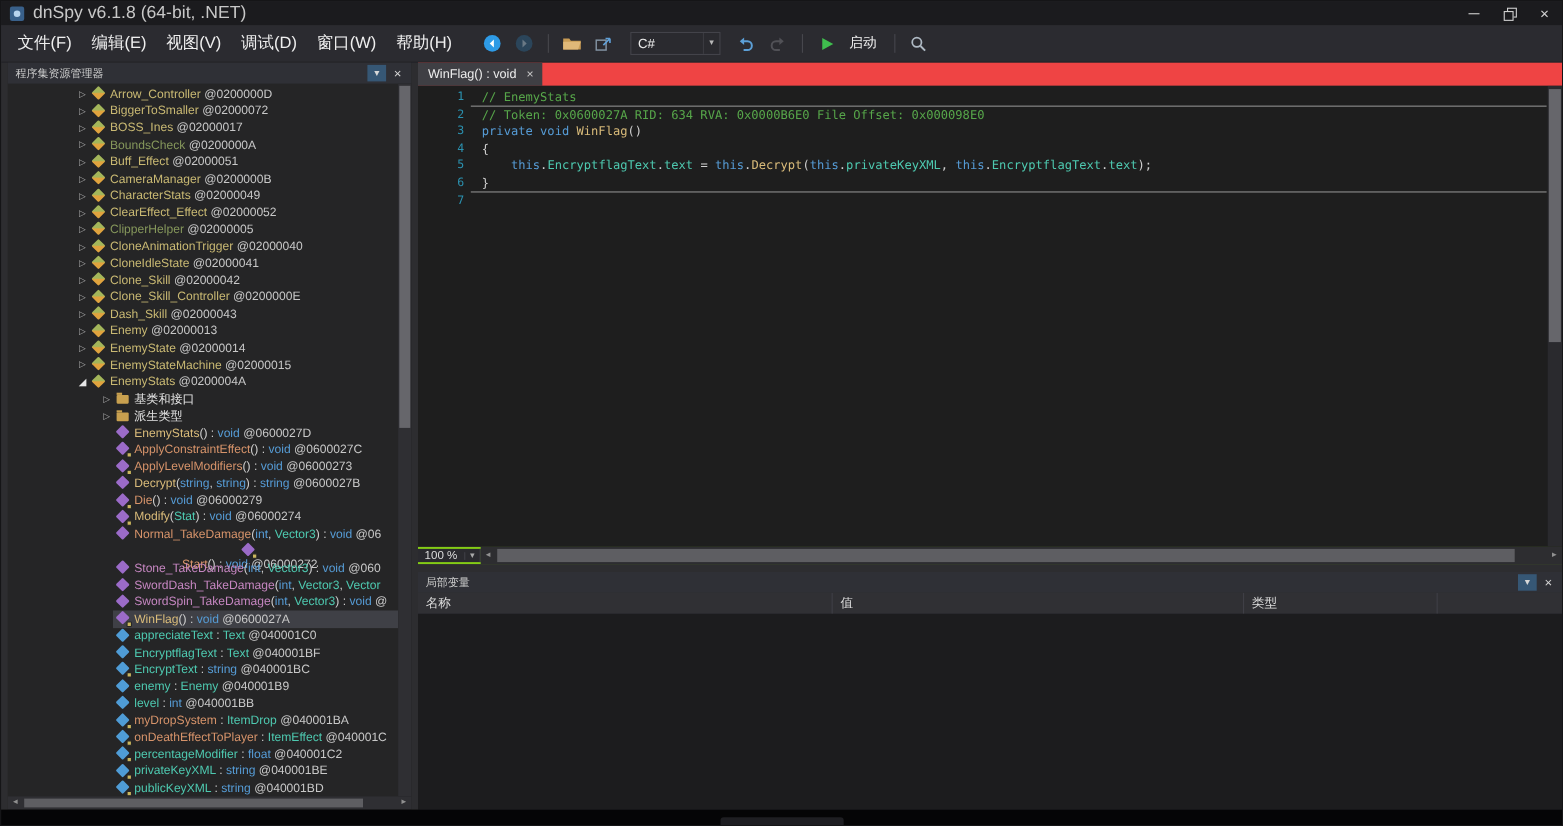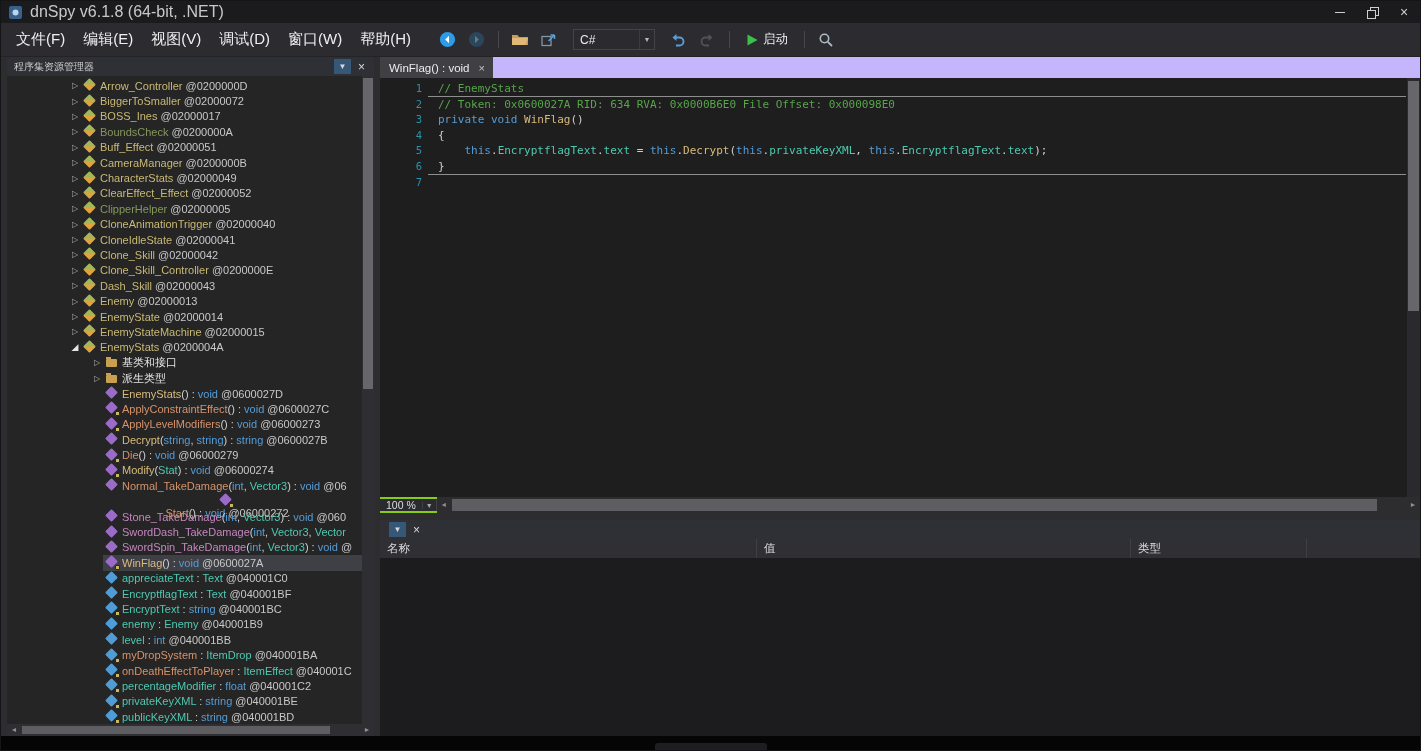--- a/index.html
+++ b/index.html
@@ -20,21 +20,21 @@
   .menubar{height:34px;background:#2B2B30;display:flex;align-items:center;padding:0 6px;border-bottom:1px solid #232327}
   .menus{display:flex}
   .menu-item{padding:4px 9px;font-size:15px;color:#EFEFEF}
   .toolbar{display:flex;align-items:center;margin-left:16px;gap:6px}
   .tbtn{display:flex;align-items:center;justify-content:center;width:23px;height:23px}
   .tbtn.dim{opacity:.55}
   .tsep{width:1px;height:17px;background:#47474D;margin:0 4px}
   .combo{display:flex;align-items:center;width:82px;height:21px;background:#2A2A2F;border:1px solid #43434A;margin:0 6px}
   .combo .val{flex:1;padding-left:6px;font-size:12px;color:#EDEDED}
   .combo .dd{width:15px;height:100%;display:flex;align-items:center;justify-content:center;color:#B8B8B8;font-size:7px;border-left:1px solid #3A3A40}
-  .start-btn{display:flex;align-items:center;gap:4px;padding:2px 6px}
+  .start-btn{display:flex;align-items:center;gap:13px;padding:2px 6px}
   .start-label{font-size:12.5px;color:#EFEFEF}
 
   
   .content{position:absolute;top:56px;left:0;right:0;bottom:14px;display:flex}
   .vsplit{width:6px}
   .left-panel{width:367px;margin-left:6px;display:flex;flex-direction:column;background:#252526}
   .panel-header{height:19px;background:#2F3036;display:flex;align-items:center;padding:0 4px 0 7px;flex:none}
   .panel-title{font-size:10px;color:#CCCCCC;flex:1;white-space:nowrap;overflow:hidden}
   .ph-btn{width:17px;height:15px;display:flex;align-items:center;justify-content:center;color:#D8D8D8;font-size:8px;margin-left:2px}
   .ph-btn.chev{background:rgba(62,125,180,.5)}
@@ -59,21 +59,21 @@
   
   .vscroll{position:absolute;top:0;right:0;bottom:0;width:12px;background:#2F2F33}
   .vthumb{position:absolute;left:1px;right:1px;background:#66666B}
   .hscroll-row{height:12px;background:#2F2F33;display:flex;align-items:center;flex:none}
   .hs-arrow{width:14px;text-align:center;color:#909090;font-size:7px;line-height:12px}
   .hs-track{flex:1;height:100%;position:relative}
   .hs-thumb{position:absolute;top:2px;bottom:2px;background:#5E5E62}
 
   
   .right-area{flex:1;display:flex;flex-direction:column;min-width:0}
-  .tabbar{height:21px;background:#c4b5fd;display:flex;flex:none}
+  .tabbar{height:21px;background:#ef4444;display:flex;flex:none}
   .tab{display:flex;align-items:center;gap:9px;background:#3F3F44;padding:0 8px 0 9px;font-size:11.5px;color:#EDEDED}
   .tab-close{color:#C5C5C5;font-size:11px}
   .editor{flex:1;position:relative;background:#1E1E1E;overflow:hidden}
   .code{position:absolute;top:3px;left:0;right:14px}
   .cline{display:flex;height:15.6px;font-family:"DejaVu Sans Mono",monospace;font-size:11px;line-height:15.6px}
   .gut{width:48px;flex:none;text-align:right;padding-right:6px;color:#2B91AF;font-size:10.5px}
   .ctext{flex:1;white-space:pre;padding-left:10px;color:#D8D8D8}
   .csep .ctext{border-bottom:1px solid #8E8E8E}
   .ed-vscroll{position:absolute;top:0;right:0;bottom:0;width:13px;background:#2A2A2E}
   .ed-vscroll .vthumb{top:3px;height:55%}
@@ -521,20 +521,21 @@
               <div class="hs-thumb" style="left:1px;right:3%"></div>
             </div>
           <span class="hs-arrow">►</span>
         </div>
       </div>
 
       <div class="h-split"></div>
 
       <div class="locals">
         <div class="panel-header">
+          <span class="panel-title">局部变量</span>
           <span class="ph-btn chev">
               <span>▼</span>
             </span>
           <span class="ph-btn close">
               <span>×</span>
             </span>
         </div>
         <div class="grid-head" id="grid-head">
             <div class="gcell">名称</div>
             <div class="gcell">值</div>

